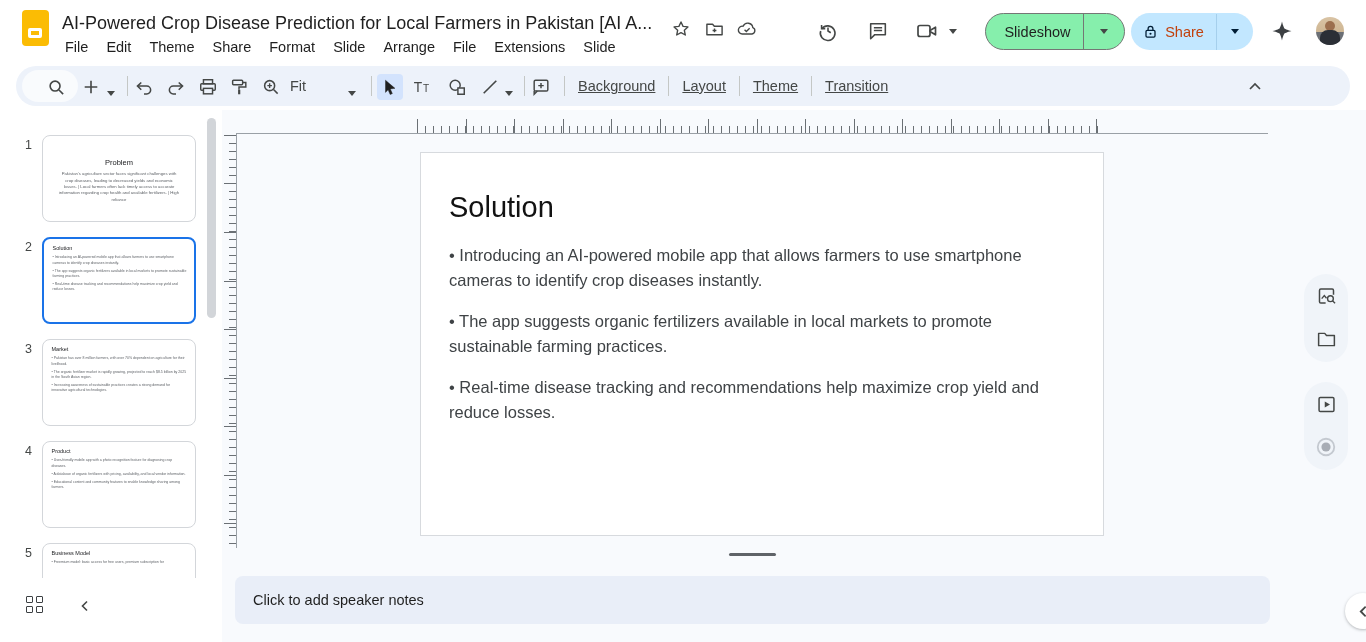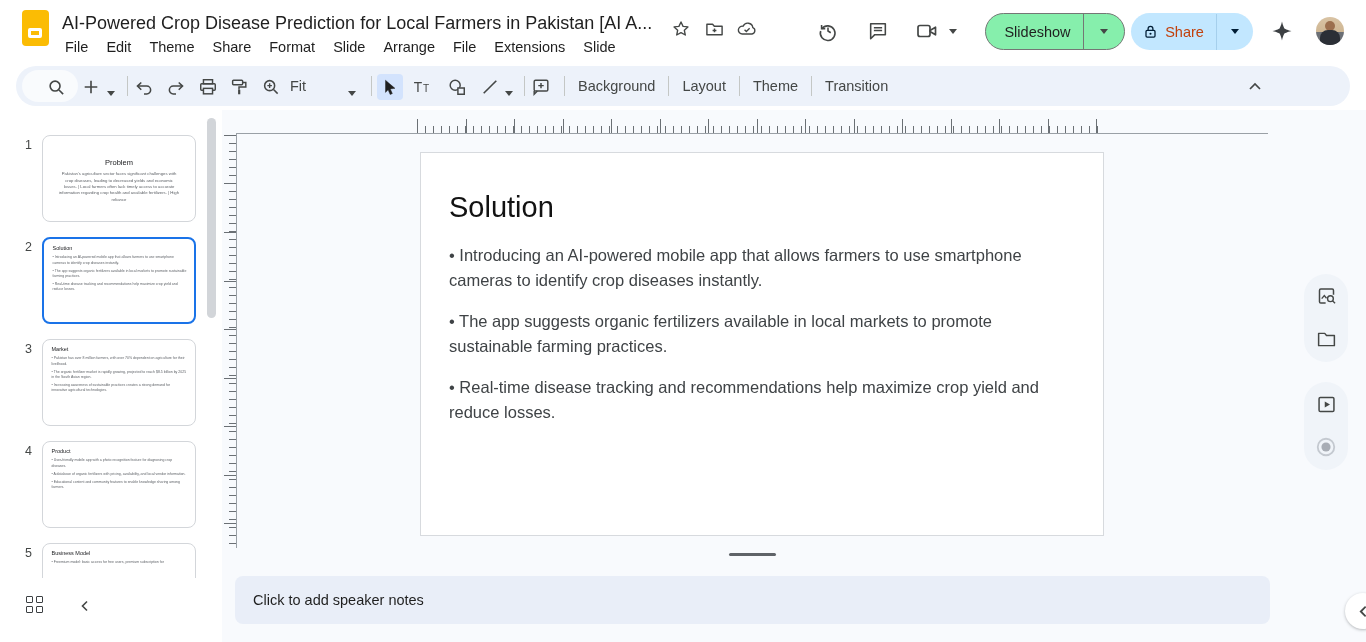--- a/index.html
+++ b/index.html
@@ -35,21 +35,21 @@
 
   
   .toolbar { position:absolute; left:16px; top:66px; width:1334px; height:40px; background:#edf2fa; border-radius:20px; }
   .tb-ico { position:absolute; top:8px; width:26px; height:26px; display:flex; align-items:center; justify-content:center; cursor:pointer; border-radius:4px; }
   .tb-caret { position:absolute; top:16px; cursor:pointer; }
   .tb-div { position:absolute; top:10px; width:1px; height:20px; background:#c4c7c5; }
   .search-chip { position:absolute; left:6px; top:4px; width:56px; height:32px; background:rgba(255,255,255,.65); border-radius:16px; }
   .zoom-val { position:absolute; left:274px; top:12px; font-size:14.5px; color:#444746; cursor:pointer; }
   .sel-tool { background:#d3e3fd; }
   .tb-texts { position:absolute; left:548px; top:0; height:40px; display:flex; align-items:center; }
-  .tb-text-btn { font-size:14.5px; color:#444746; padding:6px 13px; border-radius:14px; cursor:pointer; }
+  .tb-text-btn { font-size:14.5px; color:#444746; padding:6px 13px; border-radius:14px; cursor:pointer;text-decoration:underline; }
   .tb-tdiv { width:1px; height:20px; background:#c4c7c5; }
   .collapse { position:absolute; left:1226px; top:8px; width:26px; height:26px; display:flex; align-items:center; justify-content:center; cursor:pointer; }
 
   
   .canvas-bg { position:absolute; left:222px; top:110px; width:1144px; height:532px; background:#f8fafd; }
   .filmstrip { position:absolute; left:0; top:110px; width:222px; height:468px; background:#fff; overflow:hidden; }
   .thumb-num { position:absolute; left:14px; width:18px; text-align:right; font-size:12.5px; color:#444746; }
   .thumb { position:absolute; left:42px; width:154px; height:87px; background:#fff; border:1px solid #d3d6da; border-radius:8px; overflow:hidden; cursor:pointer; }
   .thumb.selected { border:2px solid #1a73e8; }
   .thumb-inner { width:304px; height:170px; transform:scale(0.5); transform-origin:0 0; padding:12px 17px; }

